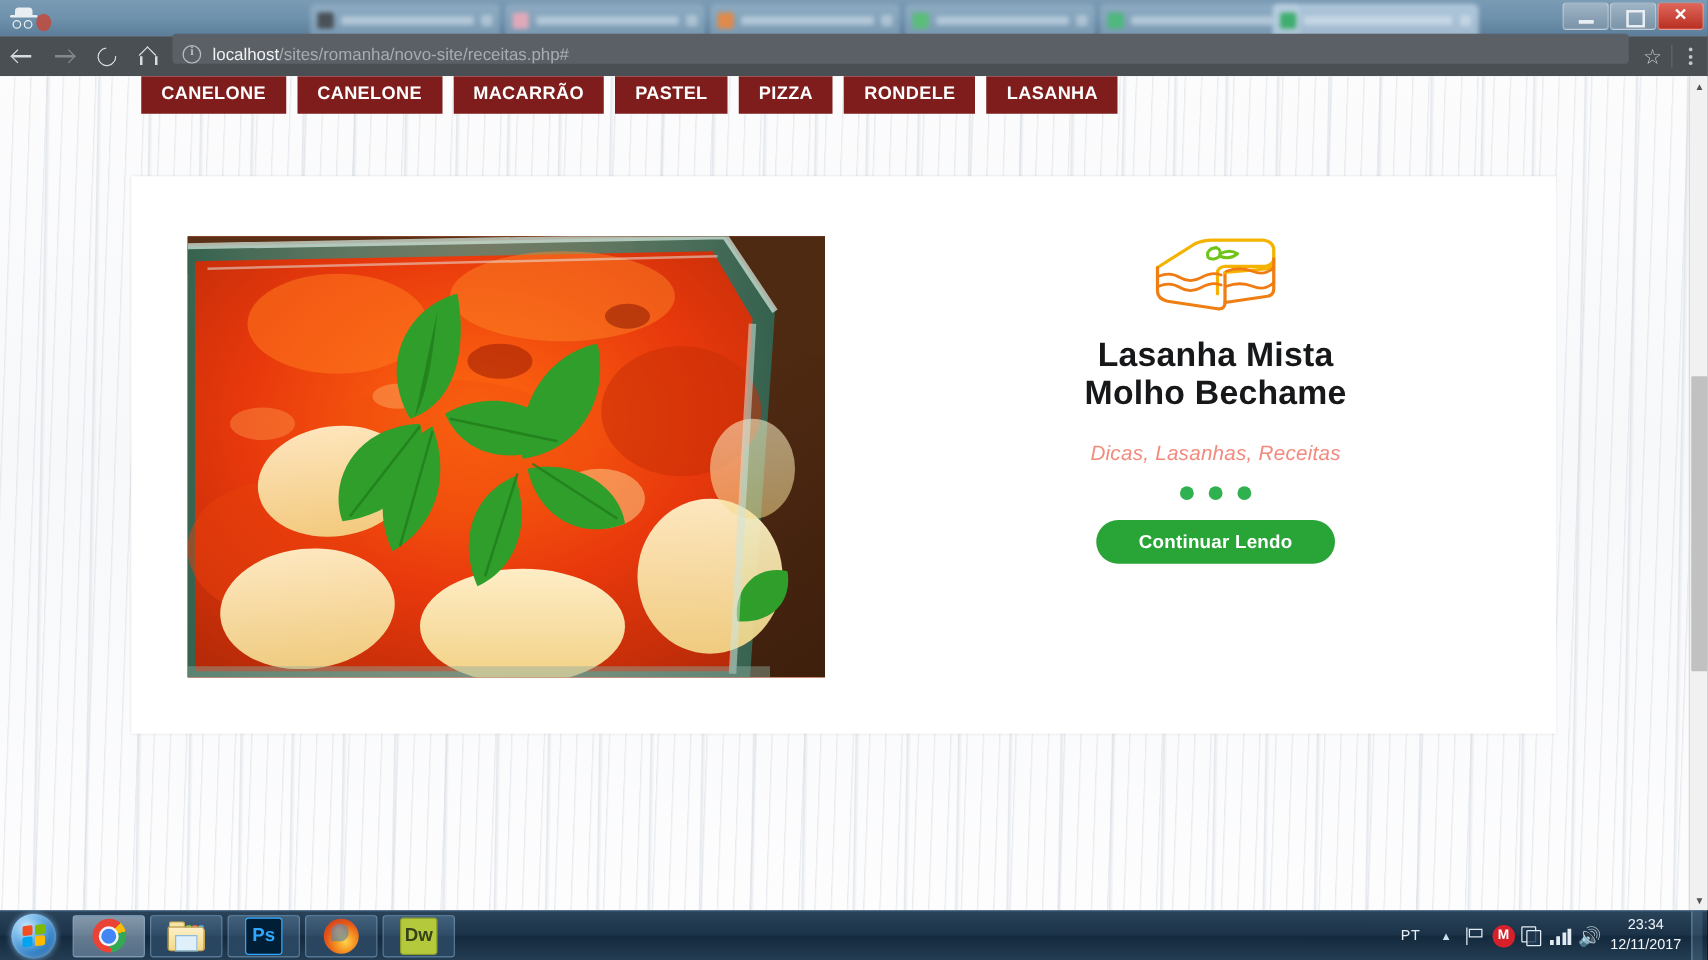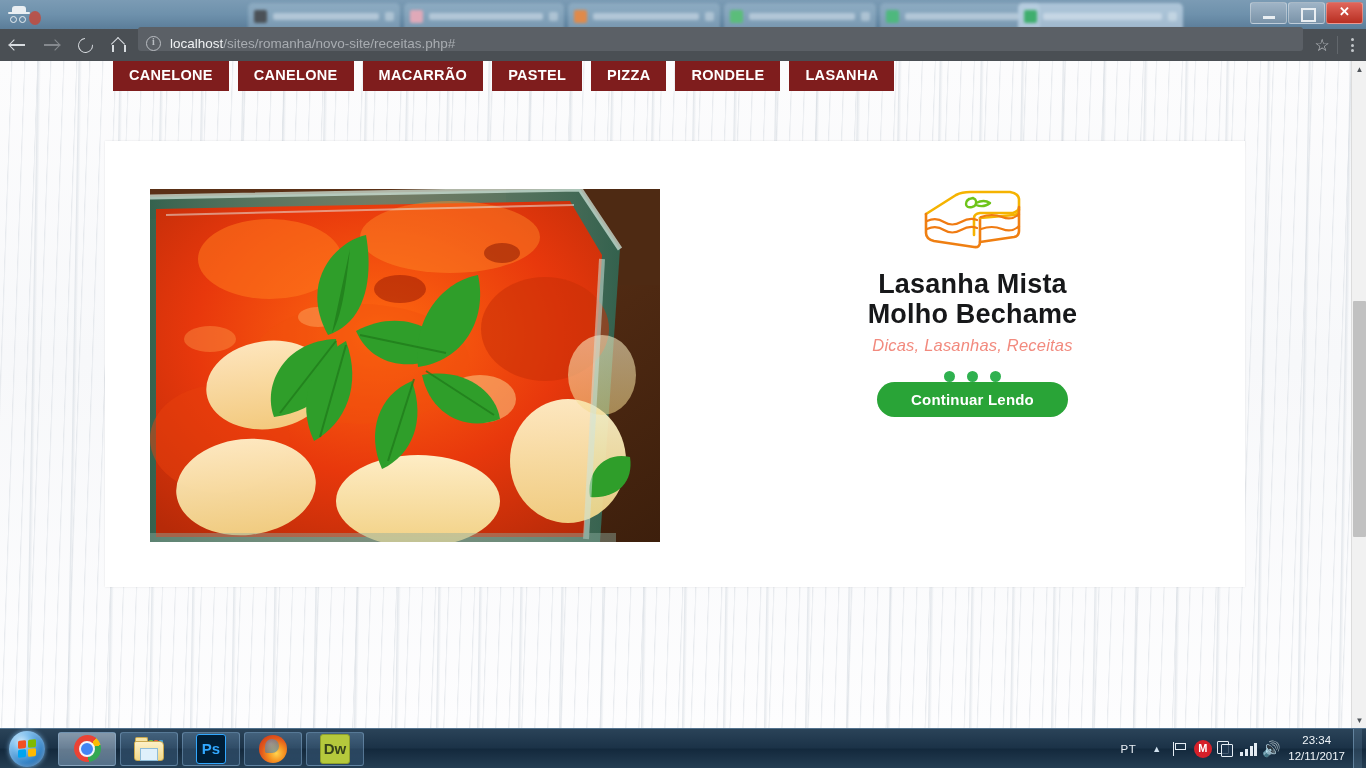--- a/index.html
+++ b/index.html
@@ -197,27 +197,27 @@
     position:absolute; left:640px; top:46px; width:455px;
     display:flex; flex-direction:column; align-items:center;
   }
   #recipe-icon { width:110px; height:66px; }
   #recipe-title {
     margin-top:16px; text-align:center; color:#17181a;
     font-size:27px; font-weight:bold; line-height:1.12; letter-spacing:.2px;
     white-space:pre-line;
   }
   #recipe-categories {
-    margin-top:7px; text-align:center; color:#f28a7e;
+    margin-top:25px; text-align:center; color:#f28a7e;
     font-size:16.5px; font-style:italic; letter-spacing:.2px;
   }
   #recipe-dots { margin-top:16px; display:flex; gap:12px; }
   #recipe-dots span { width:11px; height:11px; border-radius:50%; background:#2fb14f; display:block; }
   #continue-button {
-    margin-top:0; background:#29a437; color:#fff; border:none;
+    margin-top:16px; background:#29a437; color:#fff; border:none;
     font-family:"Liberation Sans", sans-serif;
     font-size:15px; font-weight:bold; letter-spacing:.2px;
     padding:0 34px; height:35px; border-radius:19px; cursor:pointer;
   }
 
   #ver-mais-button {
     position:absolute; left:602px; top:560px; width:165px; height:35px;
     background:#4bc71c; color:#fff; border:none; border-radius:19px;
     font-family:"Liberation Sans", sans-serif;
     font-size:14px; font-weight:bold; letter-spacing:.9px; cursor:pointer;

